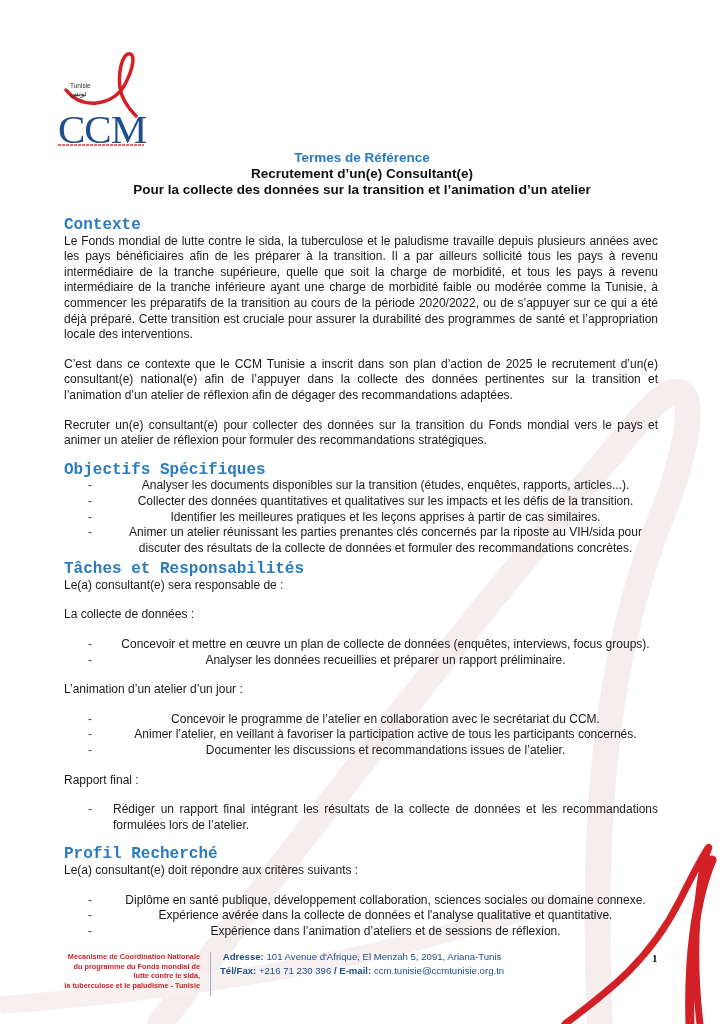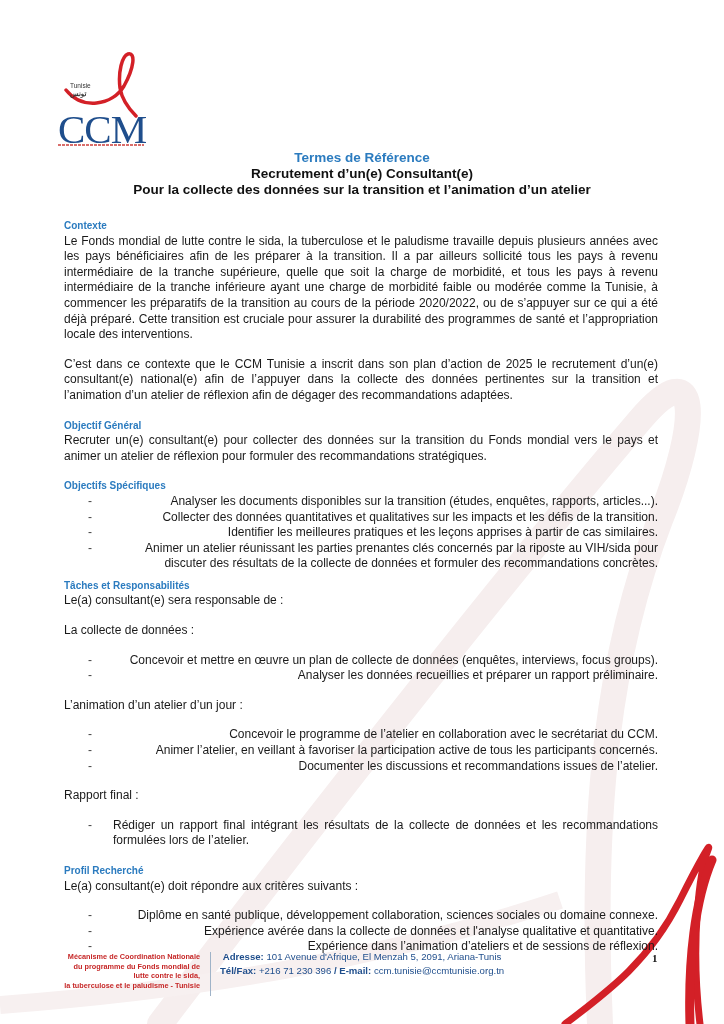--- a/index.html
+++ b/index.html
@@ -8,26 +8,26 @@
   .logo{position:absolute;left:52px;top:48px;width:120px;height:100px;}
   .logo-ribbon{position:absolute;left:0;top:0;}
   .logo-tunisie{position:absolute;left:18px;top:34px;font-size:6.5px;color:#333;line-height:7px;}
   .logo-arabic{position:absolute;left:18px;top:42px;font-size:7px;color:#333;font-weight:bold;}
   .logo-ccm{position:absolute;left:6px;top:64px;font-family:"Liberation Serif",serif;font-size:41px;color:#1f4e8c;letter-spacing:-1px;line-height:34px;}
   .logo-tag{position:absolute;left:6px;top:96px;width:86px;height:2px;background:repeating-linear-gradient(90deg,#c9302c 0 3px,transparent 3px 4px);opacity:.7;}
   .titles{position:absolute;left:0;top:150px;width:724px;text-align:center;}
   .t1{color:#2b7bbf;font-weight:bold;font-size:13.5px;line-height:16px;}
   .t2,.t3{color:#111;font-weight:bold;font-size:13.5px;line-height:16px;}
   .content{position:absolute;left:64px;top:218px;width:594px;font-size:12px;line-height:15.6px;}
-  h2{margin:0;color:#2b7bbf;font-size:10px;font-weight:bold;line-height:15.6px;}
+  h2{margin:0;color:#2b7bbf;font-size:16px;font-weight:bold;line-height:15.6px;font-family:Liberation Mono, monospace;}
   p{margin:0;text-align:justify;}
   .gap{height:14px;}
   .gap-s{height:6px;}
   ul{margin:0;padding:0;list-style:none;}
-  li{position:relative;padding-left:25px;margin-left:24px;text-align:right;}
+  li{position:relative;padding-left:25px;margin-left:24px;text-align:center;}
   li.just{text-align:justify;}
   li::before{content:"-";position:absolute;left:0;top:0;color:#444;}
   .footer{position:absolute;left:0;top:950px;width:724px;height:60px;}
   .f-left{position:absolute;left:38px;top:2px;width:162px;text-align:right;color:#c62828;font-weight:bold;font-size:7.3px;line-height:9.6px;}
   .f-sep{position:absolute;left:210px;top:2px;width:1px;height:44px;background:#9fb3c8;}
   .f-right{position:absolute;left:220px;top:0;font-size:9.6px;line-height:13.5px;color:#1f4e8c;text-align:center;}
   .f-right b{font-weight:bold;}
   .page-num{position:absolute;left:652px;top:952px;font-family:"Liberation Serif",serif;font-size:11px;font-weight:bold;color:#111;}
 </style>
 </head>
@@ -59,21 +59,20 @@
 <div class="content">
   <section>
     <h2>Contexte</h2>
     <p>Le Fonds mondial de lutte contre le sida, la tuberculose et le paludisme travaille depuis plusieurs années avec les pays bénéficiaires afin de les préparer à la transition. Il a par ailleurs sollicité tous les pays à revenu intermédiaire de la tranche supérieure, quelle que soit la charge de morbidité, et tous les pays à revenu intermédiaire de la tranche inférieure ayant une charge de morbidité faible ou modérée comme la Tunisie, à commencer les préparatifs de la transition au cours de la période 2020/2022, ou de s’appuyer sur ce qui a été déjà préparé. Cette transition est cruciale pour assurer la durabilité des programmes de santé et l’appropriation locale des interventions.</p>
     <div class="gap"></div>
     <p>C’est dans ce contexte que le CCM Tunisie a inscrit dans son plan d’action de 2025 le recrutement d’un(e) consultant(e) national(e) afin de l’appuyer dans la collecte des données pertinentes sur la transition et l’animation d’un atelier de réflexion afin de dégager des recommandations adaptées.</p>
   </section>
   <div class="gap"></div>
 
   <section>
-    <h2>Objectif Général</h2>
     <p>Recruter un(e) consultant(e) pour collecter des données sur la transition du Fonds mondial vers le pays et animer un atelier de réflexion pour formuler des recommandations stratégiques.</p>
   </section>
   <div class="gap"></div>
 
   <section>
     <h2>Objectifs Spécifiques</h2>
     <ul>
       <li>Analyser les documents disponibles sur la transition (études, enquêtes, rapports, articles...).</li>
       <li>Collecter des données quantitatives et qualitatives sur les impacts et les défis de la transition.</li>
       <li>Identifier les meilleures pratiques et les leçons apprises à partir de cas similaires.</li>

